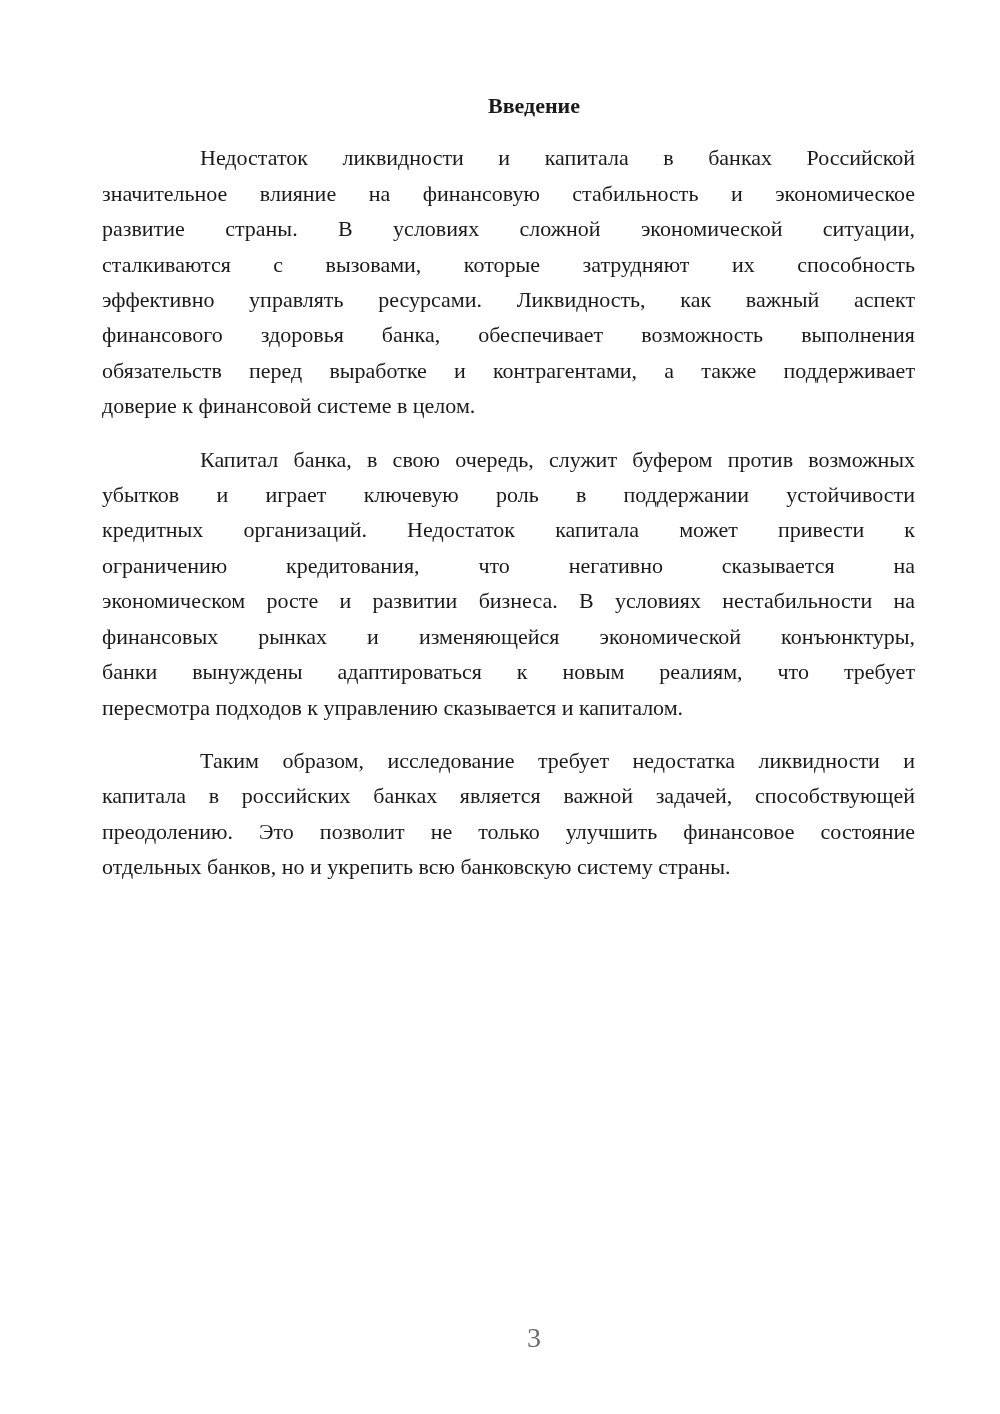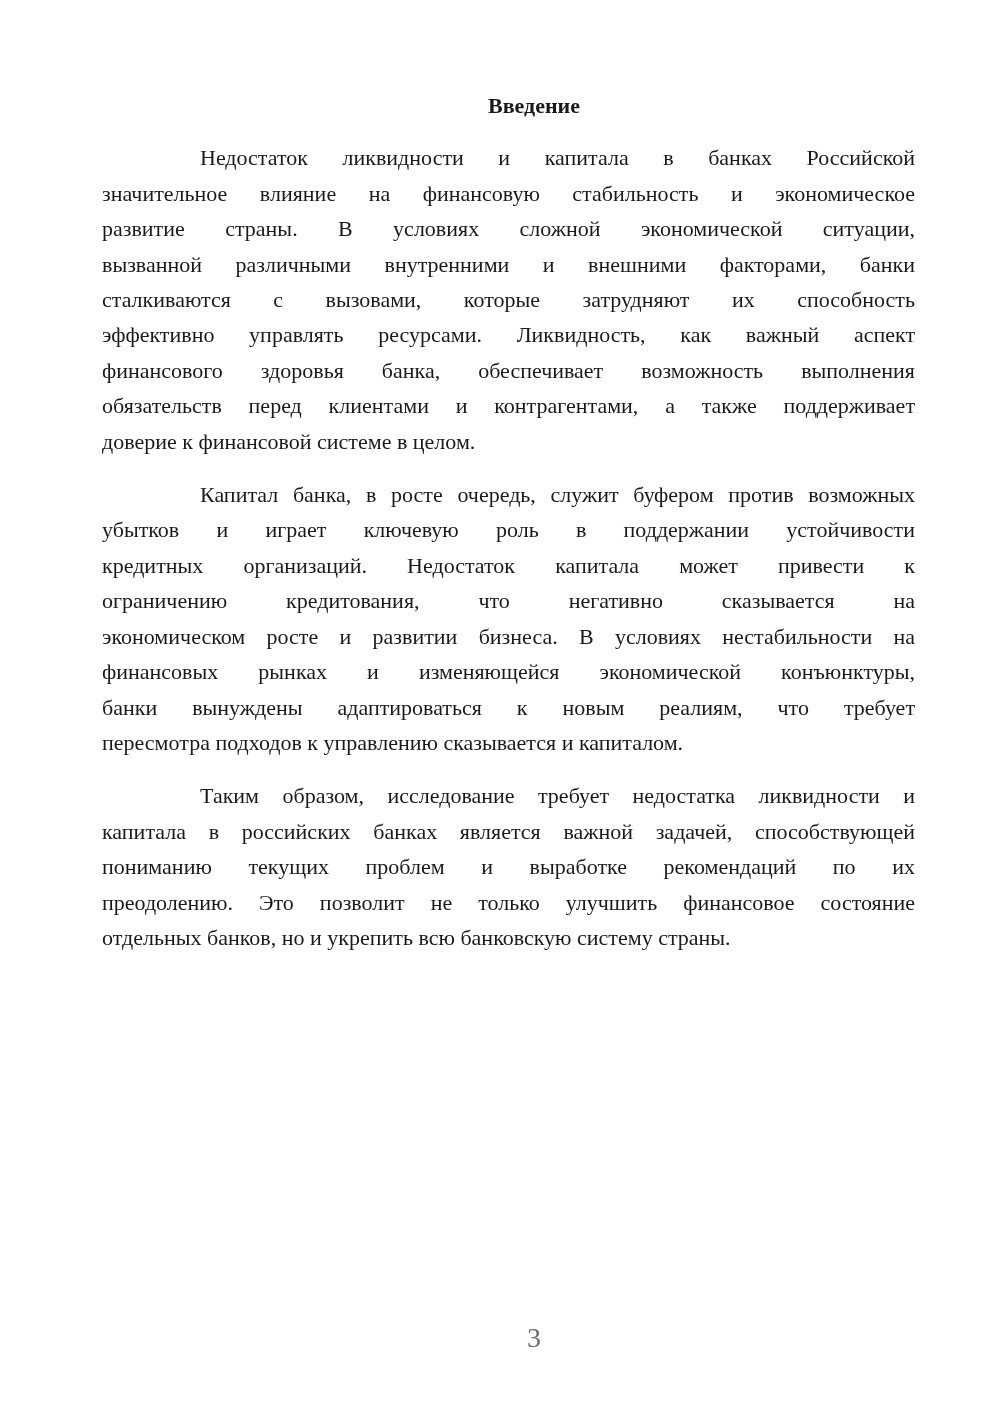--- a/index.html
+++ b/index.html
@@ -63,40 +63,38 @@
 <body>
 
 <div class="page">
   <div class="content">
     <h1 class="doc-title">Введение</h1>
     <div id="paragraphs">
         <div class="paragraph">
           <div class="line first">Недостаток ликвидности и капитала в банках Российской</div>
           <div class="line">значительное влияние на финансовую стабильность и экономическое</div>
           <div class="line">развитие страны. В условиях сложной экономической ситуации,</div>
-          <div class="line">вызванной различными внутренними и внешними факторами, банки</div>
           <div class="line">сталкиваются с вызовами, которые затрудняют их способность</div>
           <div class="line">эффективно управлять ресурсами. Ликвидность, как важный аспект</div>
           <div class="line">финансового здоровья банка, обеспечивает возможность выполнения</div>
-          <div class="line">обязательств перед клиентами и контрагентами, а также поддерживает</div>
+          <div class="line">обязательств перед выработке и контрагентами, а также поддерживает</div>
           <div class="line last">доверие к финансовой системе в целом.</div>
         </div>
         <div class="paragraph">
-          <div class="line first">Капитал банка, в росте очередь, служит буфером против возможных</div>
+          <div class="line first">Капитал банка, в свою очередь, служит буфером против возможных</div>
           <div class="line">убытков и играет ключевую роль в поддержании устойчивости</div>
           <div class="line">кредитных организаций. Недостаток капитала может привести к</div>
           <div class="line">ограничению кредитования, что негативно сказывается на</div>
           <div class="line">экономическом росте и развитии бизнеса. В условиях нестабильности на</div>
           <div class="line">финансовых рынках и изменяющейся экономической конъюнктуры,</div>
           <div class="line">банки вынуждены адаптироваться к новым реалиям, что требует</div>
           <div class="line last">пересмотра подходов к управлению сказывается и капиталом.</div>
         </div>
         <div class="paragraph">
           <div class="line first">Таким образом, исследование требует недостатка ликвидности и</div>
           <div class="line">капитала в российских банках является важной задачей, способствующей</div>
-          <div class="line">пониманию текущих проблем и выработке рекомендаций по их</div>
           <div class="line">преодолению. Это позволит не только улучшить финансовое состояние</div>
           <div class="line last">отдельных банков, но и укрепить всю банковскую систему страны.</div>
         </div>
       </div>
   </div>
   <div class="page-number">3</div>
 </div>
 
 </body></html>

